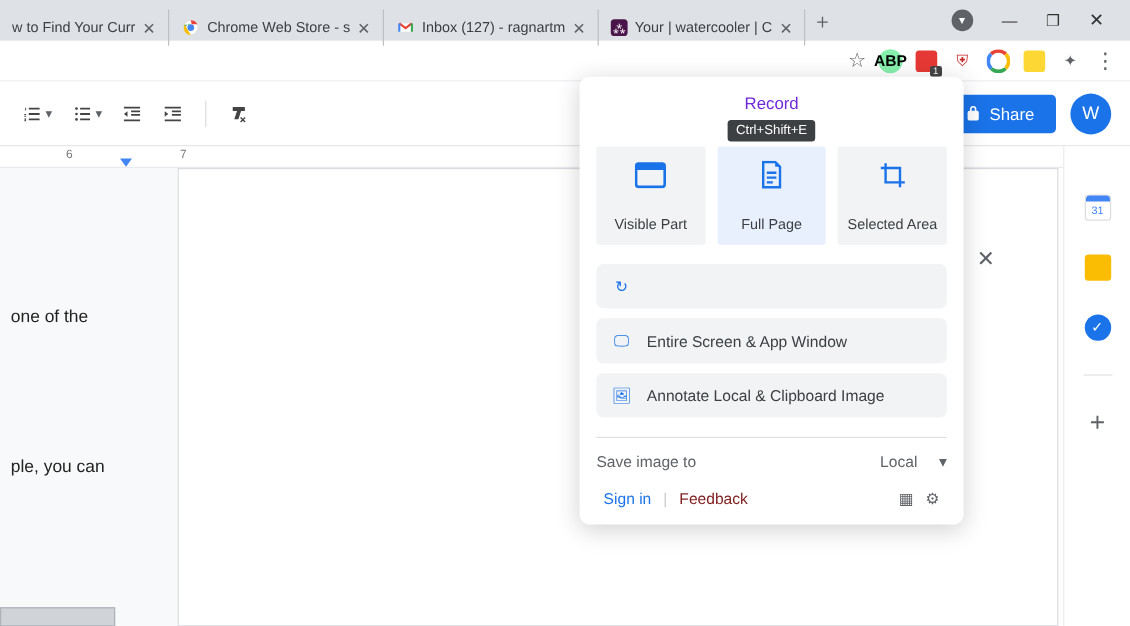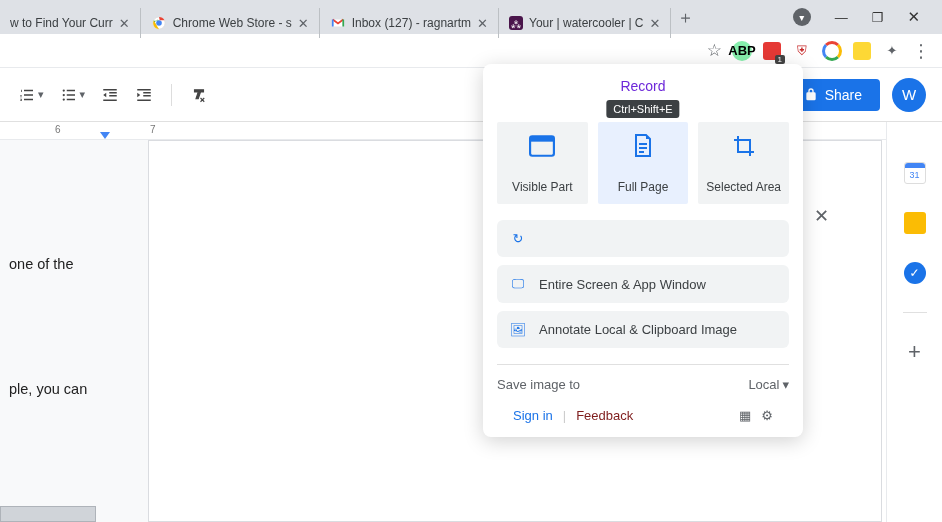--- a/index.html
+++ b/index.html
@@ -70,22 +70,22 @@
 .capture-grid { display: flex; gap: 10px; padding: 14px 14px 8px; }
 .cap-opt { flex: 1; background: #f1f3f4; border-radius: 2px; padding: 12px 4px 10px; display: flex; flex-direction: column; align-items: center; gap: 22px; cursor: pointer; font-size: 12px; color: #3c4043; }
 .cap-opt.hl { background: #e8f0fe; }
 .cap-opt .ic { color: #1a73e8; font-size: 22px; height: 24px; display: flex; align-items: center; }
 
 .cap-row { margin: 8px 14px 0; background: #f1f3f4; border-radius: 6px; padding: 11px 12px; display: flex; align-items: center; gap: 12px; font-size: 13px; color: #3c4043; cursor: pointer; }
 .cap-row .ic { color: #1a73e8; width: 18px; display: flex; justify-content: center; }
 
 .sep { height: 1px; background: #e0e0e0; margin: 16px 14px 0; }
 .save-row { display: flex; justify-content: space-between; align-items: center; padding: 12px 14px 4px; font-size: 13px; color: #5f6368; }
-.save-row .val { display: flex; align-items: center; gap: 3px; cursor: pointer; }
-.footer-row { display: flex; align-items: center; padding: 12px 30px 14px; font-size: 13px; }
+.save-row .val { display: flex; align-items: center; gap: 18px; cursor: pointer; }
+.footer-row { display: flex; align-items: center; padding: 12px 20px 14px; font-size: 13px; }
 .footer-row .signin { color: #1a73e8; font-weight: 500; cursor: pointer; }
 .footer-row .divider { color: #ccc; margin: 0 10px; }
 .footer-row .fb { color: #7f1d1d; cursor: pointer; }
 .footer-row .ricons { margin-left: auto; display: flex; gap: 10px; color: #5f6368; }
 .footer-row .ricons span { cursor: pointer; }
 
 .close-x { position: absolute; left: 814px; top: 205px; font-size: 18px; color: #5f6368; cursor: pointer; z-index: 40; }
 
 
 .thumb { position: absolute; left: 0; bottom: 0; width: 96px; height: 16px; background: #d0d4d9; border: 1px solid #aeb3b9; }

